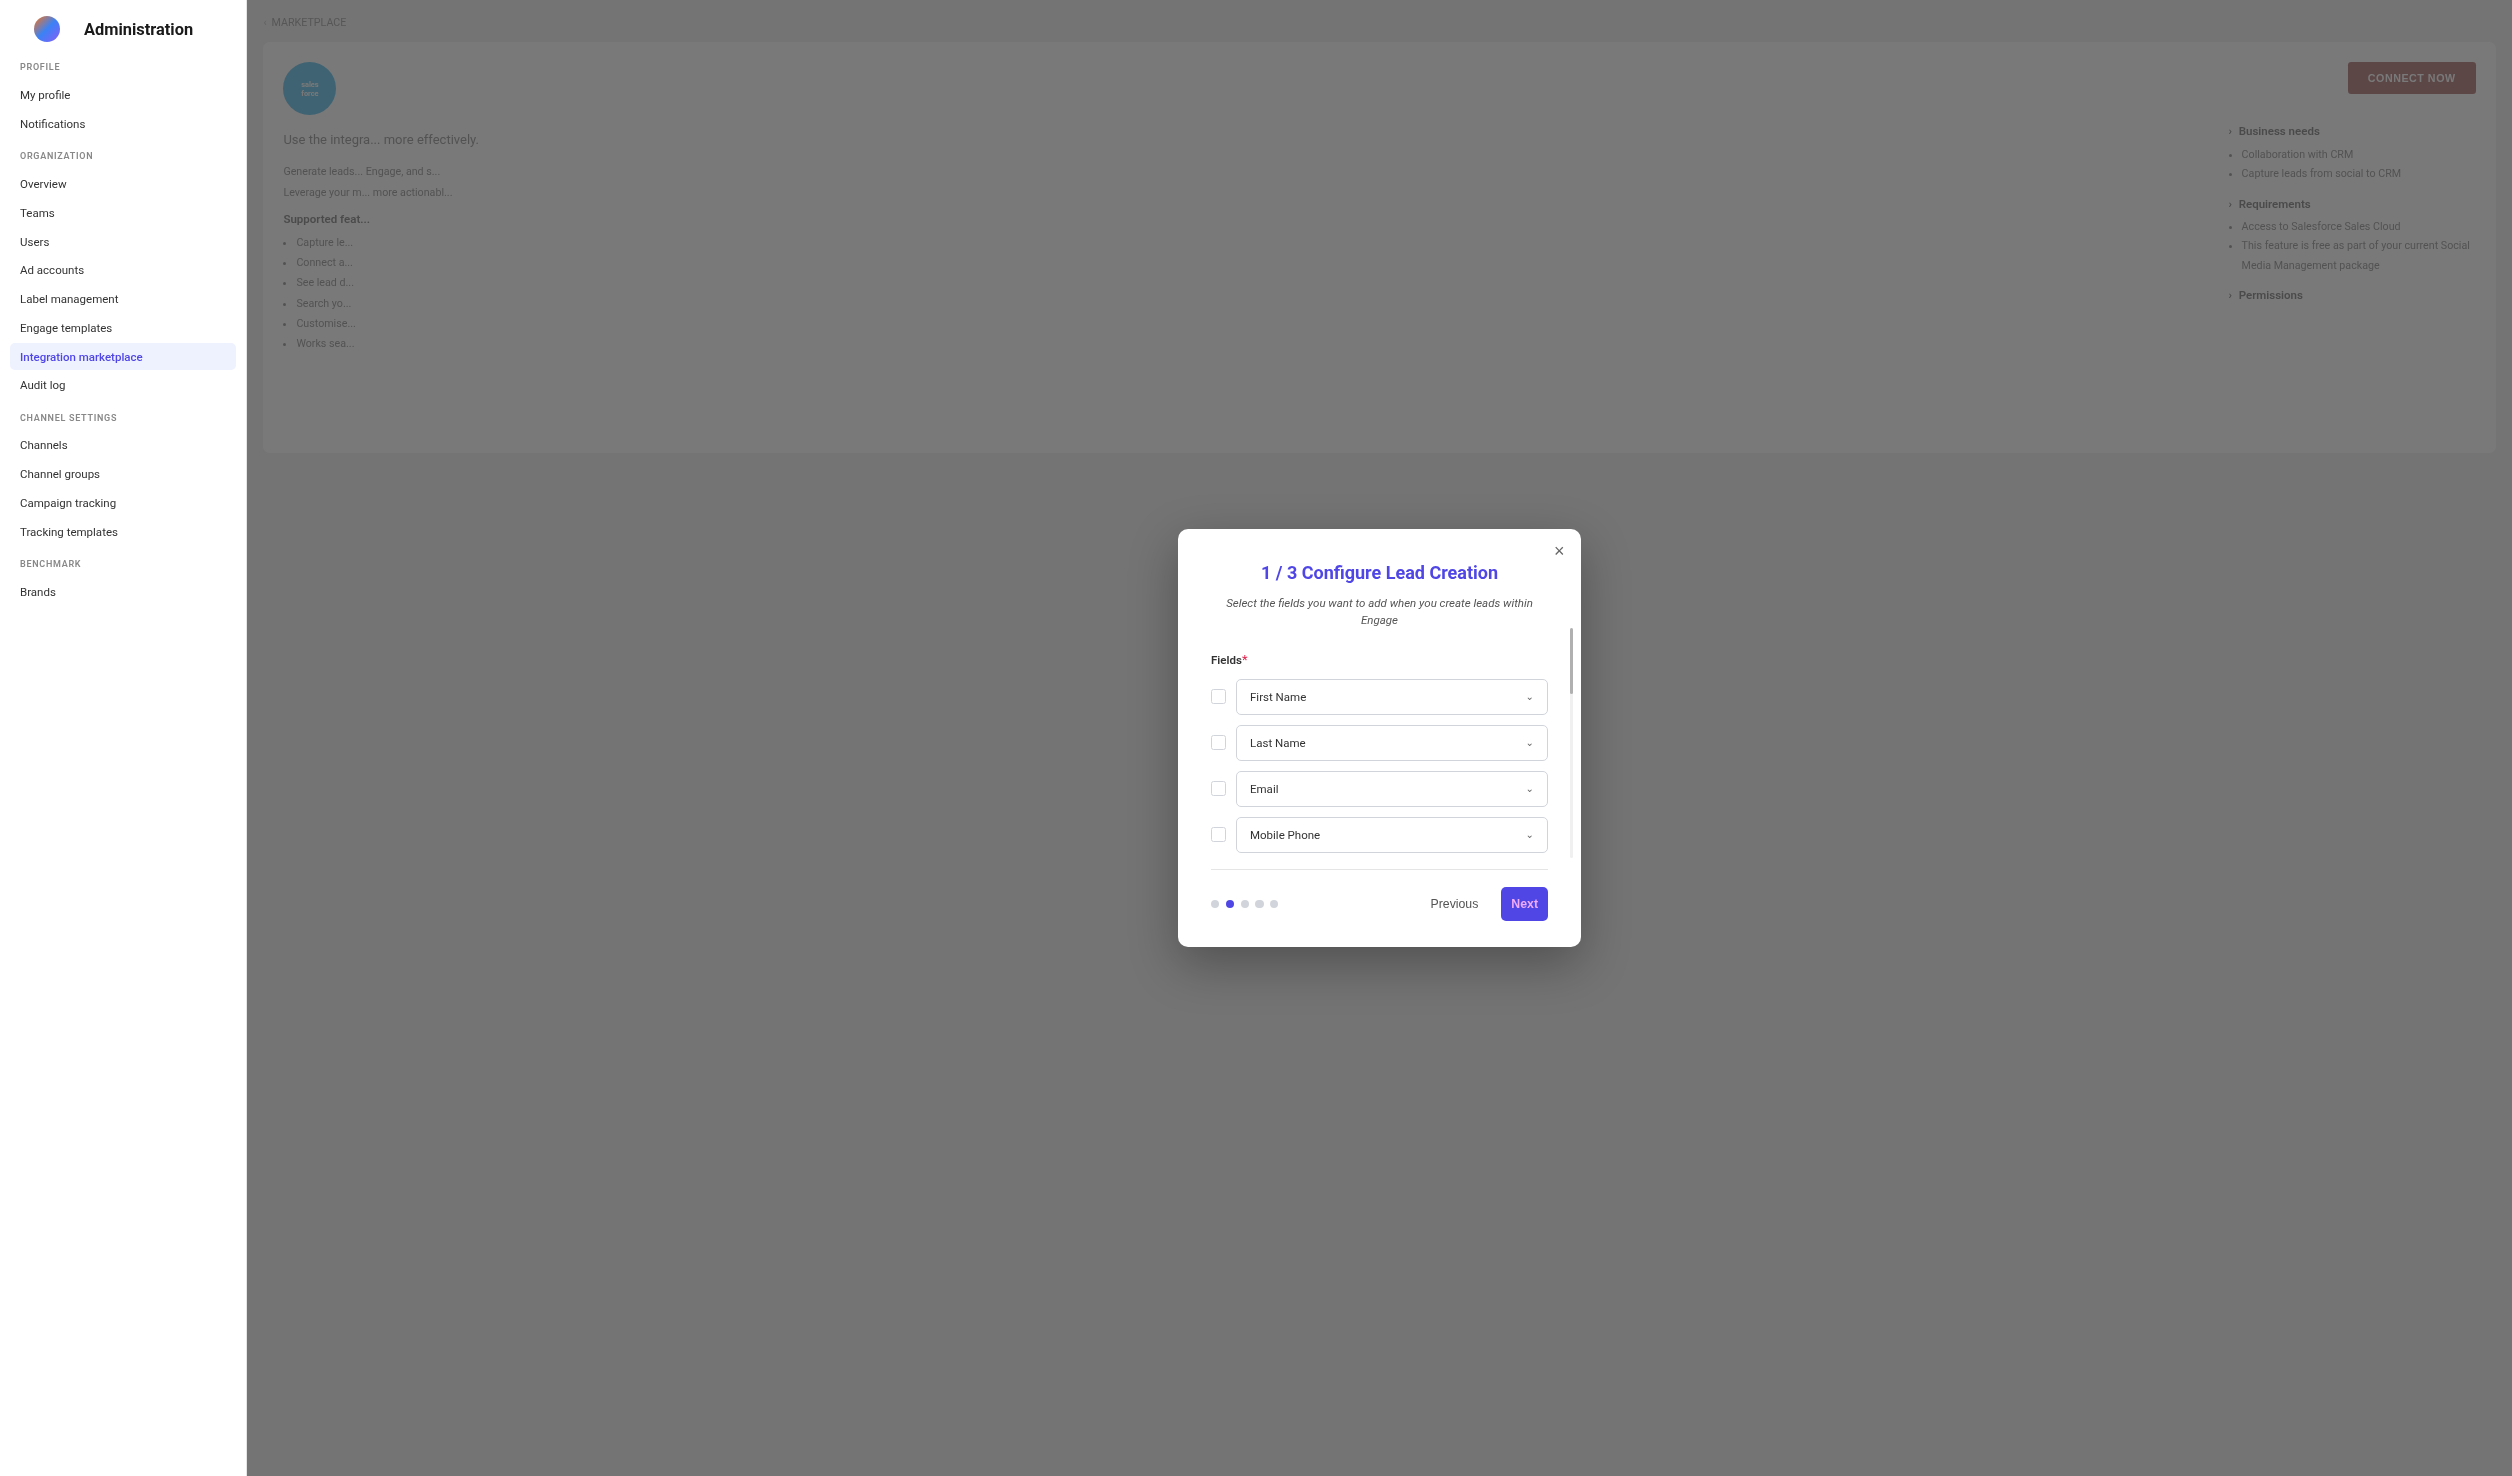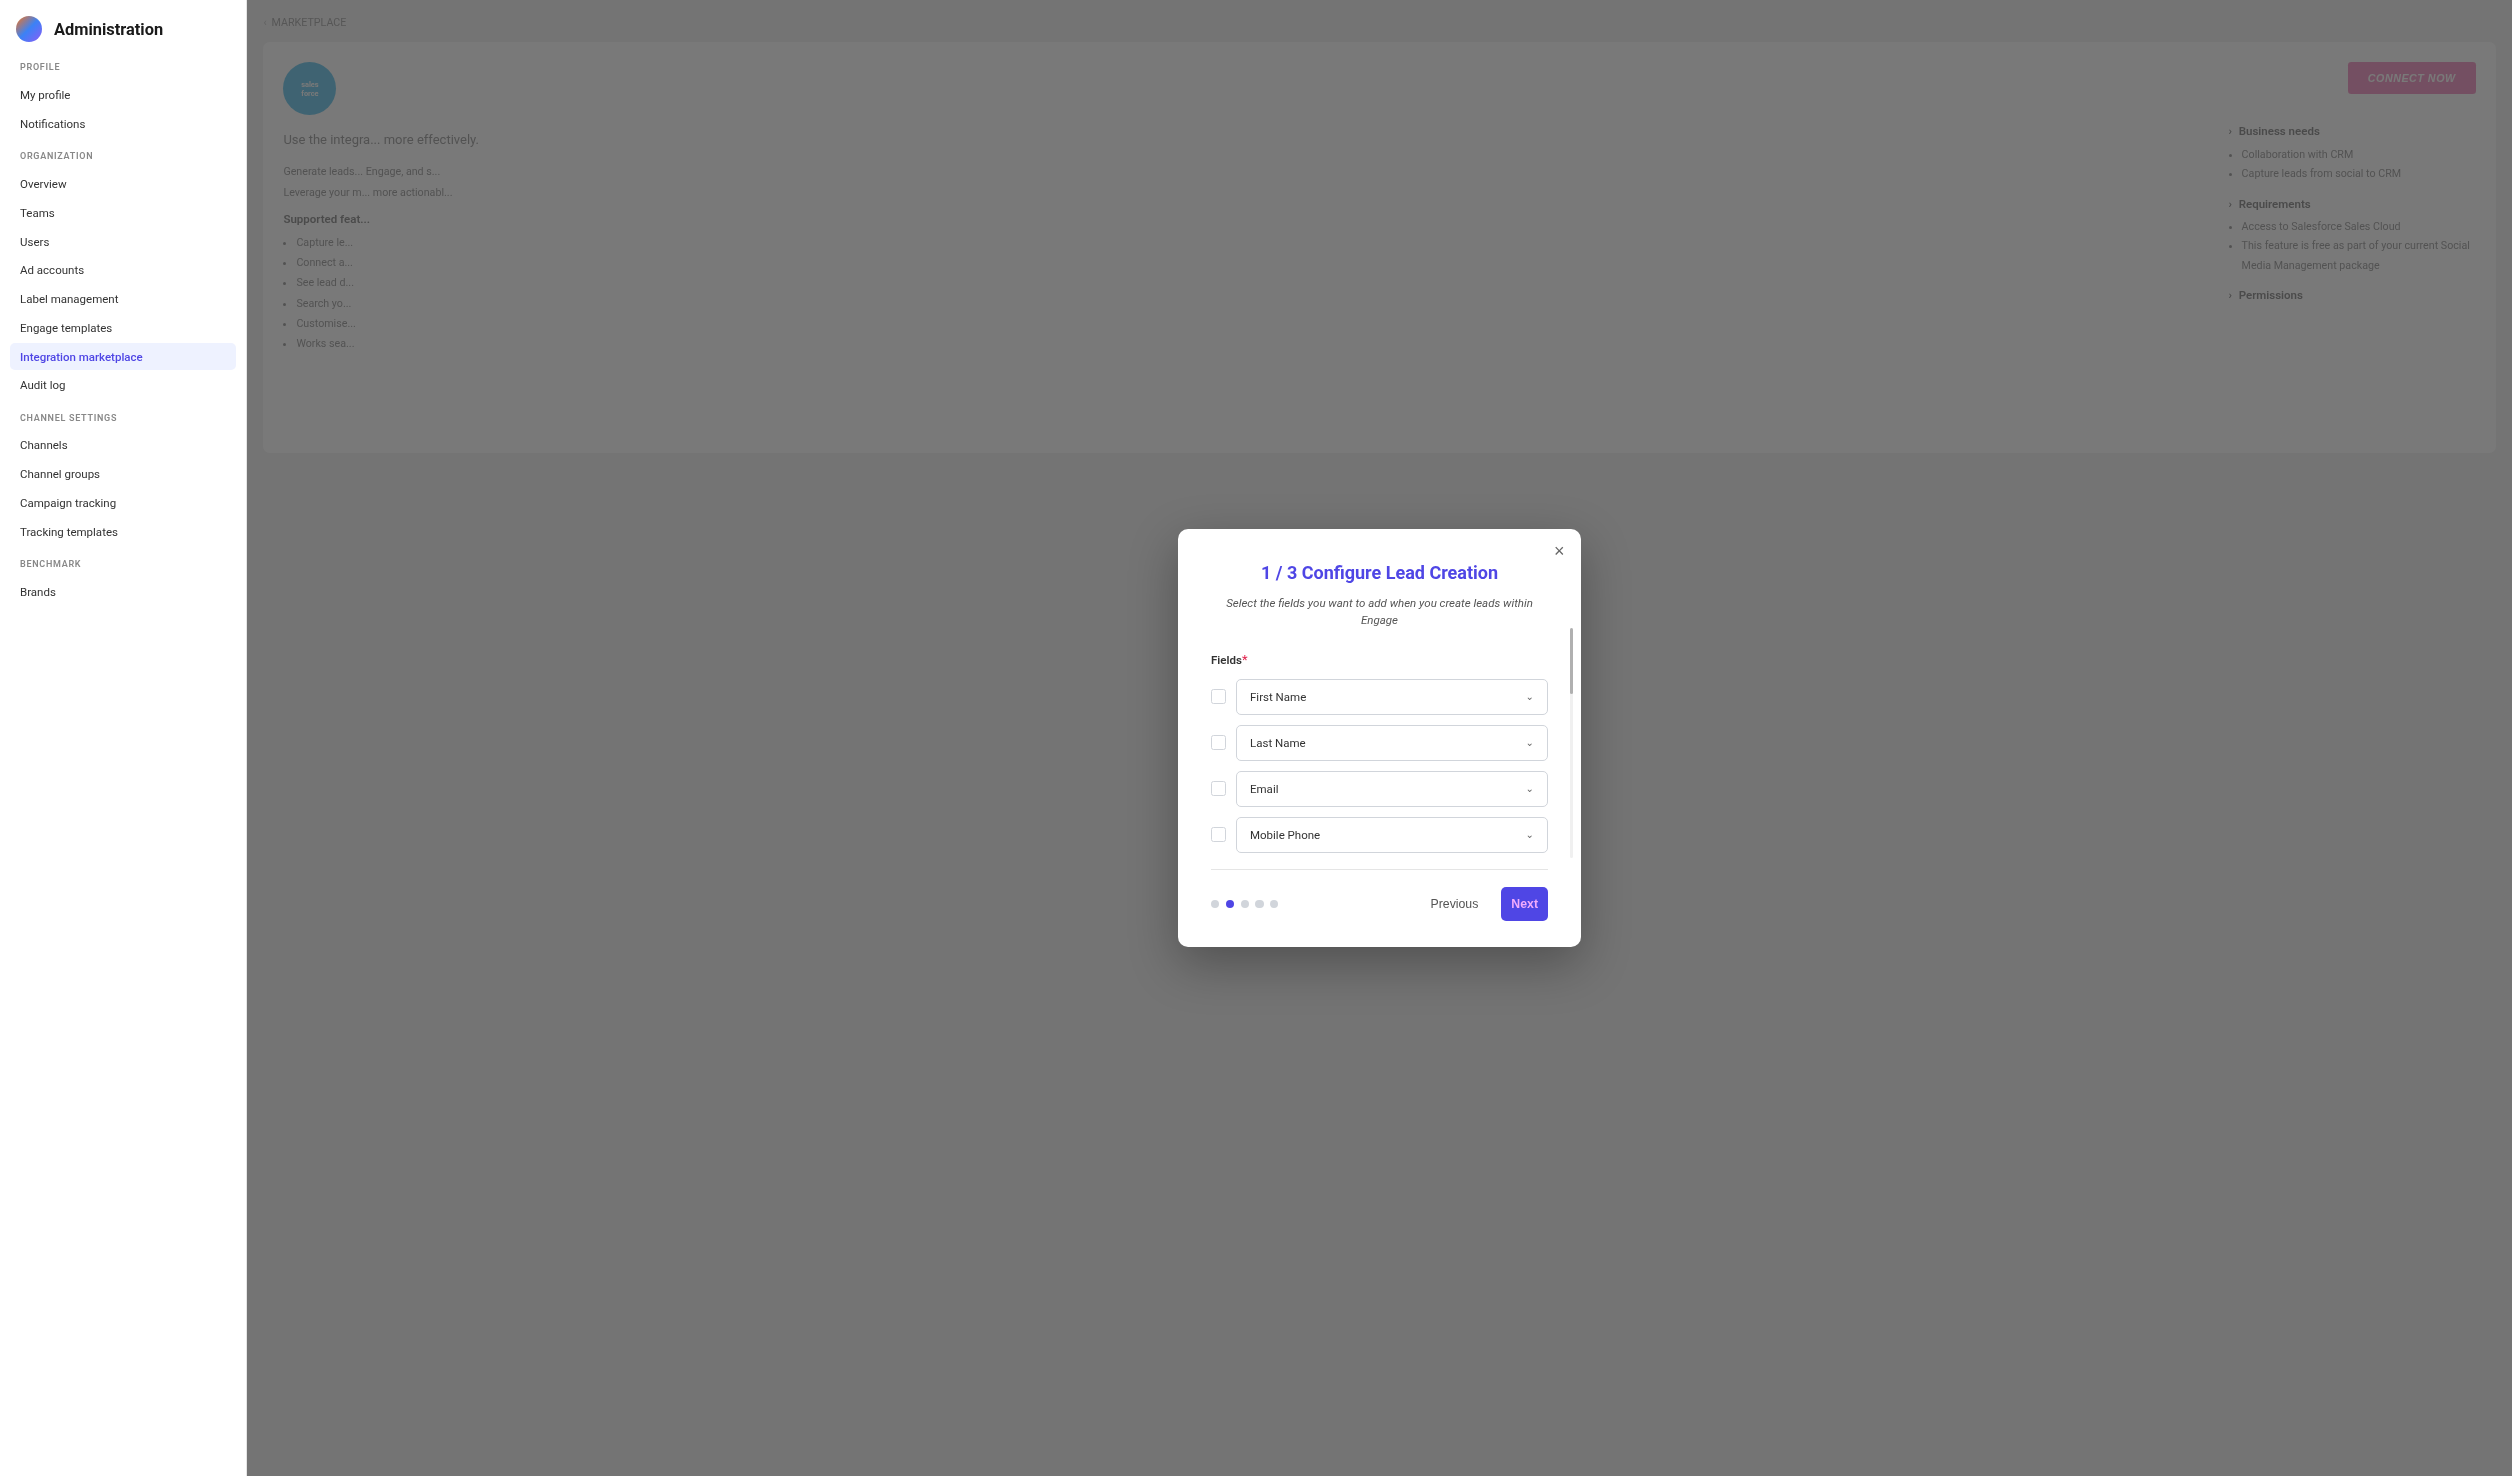--- a/index.html
+++ b/index.html
@@ -2,21 +2,21 @@
 <html style="font-size:13px"><head>
   <meta charset="utf-8">
   <style>
     * { box-sizing: border-box; margin: 0; padding: 0; }
     body { font-family: -apple-system, BlinkMacSystemFont, 'Segoe UI', Roboto, sans-serif; background: #f5f5f5; display: flex; height: 100vh; overflow: hidden; }
   </style>
 </head>
 <body>
 
 <div style="width:247px;background:#fff;border-right:0.8px solid #e5e5e5;display:flex;flex-direction:column;padding:16.4px 0;flex-shrink:0;overflow-y:auto;">
-  <div style="display:flex;align-items:center;gap:12px;padding:0 16px 20px;">
+  <div style="display:flex;align-items:center;gap:24px;padding:0 34px 20px;">
     <div style="width:26px;height:26px;border-radius:50%;background:linear-gradient(135deg,#f97316,#3b82f6,#8b5cf6);"></div>
     <span style="font-size:16.4px;font-weight:700;color:#1a1a1a;">Administration</span>
   </div>
 
   <div style="padding:0 20px 3.3px;">
     <div style="font-size:9px;font-weight:600;color:#888;letter-spacing:0.08em;margin-bottom:5px;">PROFILE</div>
   </div>
   <div style="padding:6.6px 10px;border-radius:5px;cursor:pointer;font-size:11.5px;color:#333;margin:0.8px 10px;">
     <span>My profile</span>
   </div>
@@ -54,21 +54,21 @@
 
   <div style="opacity:0.45;pointer-events:none;padding:16.4px;height:100%;">
     <div style="font-size:10.7px;color:#666;margin-bottom:13px;display:flex;align-items:center;gap:5px;">
       <span style="color:#999;">‹</span>
       <span>MARKETPLACE</span>
     </div>
     <div style="background:#fff;border-radius:6.6px;padding:20px;min-height:411px;position:relative;">
       <div style="display:flex;align-items:center;gap:13px;margin-bottom:16.4px;">
         <div style="width:53px;height:53px;border-radius:50%;background:#00a1e0;display:flex;align-items:center;justify-content:center;color:white;font-size:7.4px;font-weight:bold;text-align:center;padding:3.3px;">sales<br>force</div>
       </div>
-      <button style="position:absolute;top:20px;right:20px;background:#ec4899;color:white;border:none;padding:10px 20px;border-radius:3.3px;font-size:10.7px;font-weight:600;letter-spacing:0.05em;cursor:pointer;font-style:italic;">CONNECT NOW</button>
+      <button style="position:absolute;top:20px;right:20px;background:#7f1d1d;color:white;border:none;padding:10px 20px;border-radius:3.3px;font-size:10.7px;font-weight:600;letter-spacing:0.05em;cursor:pointer;">CONNECT NOW</button>
       <p style="font-size:13px;color:#555;margin-bottom:18px;">Use the integra... more effectively.</p>
       <p style="font-size:10.7px;color:#555;margin-bottom:8.2px;">Generate leads... Engage, and s...</p>
       <p style="font-size:10.7px;color:#555;margin-bottom:13px;">Leverage your m... more actionabl...</p>
       <div style="margin-bottom:16.4px;">
         <div style="font-size:11.5px;font-weight:600;color:#333;margin-bottom:6.6px;">Supported feat...</div>
         <ul style="font-size:10.7px;color:#555;padding-left:13px;line-height:1.9;">
           <li>Capture le...</li>
             <li>Connect a...</li>
             <li>See lead d...</li>
             <li>Search yo...</li>

